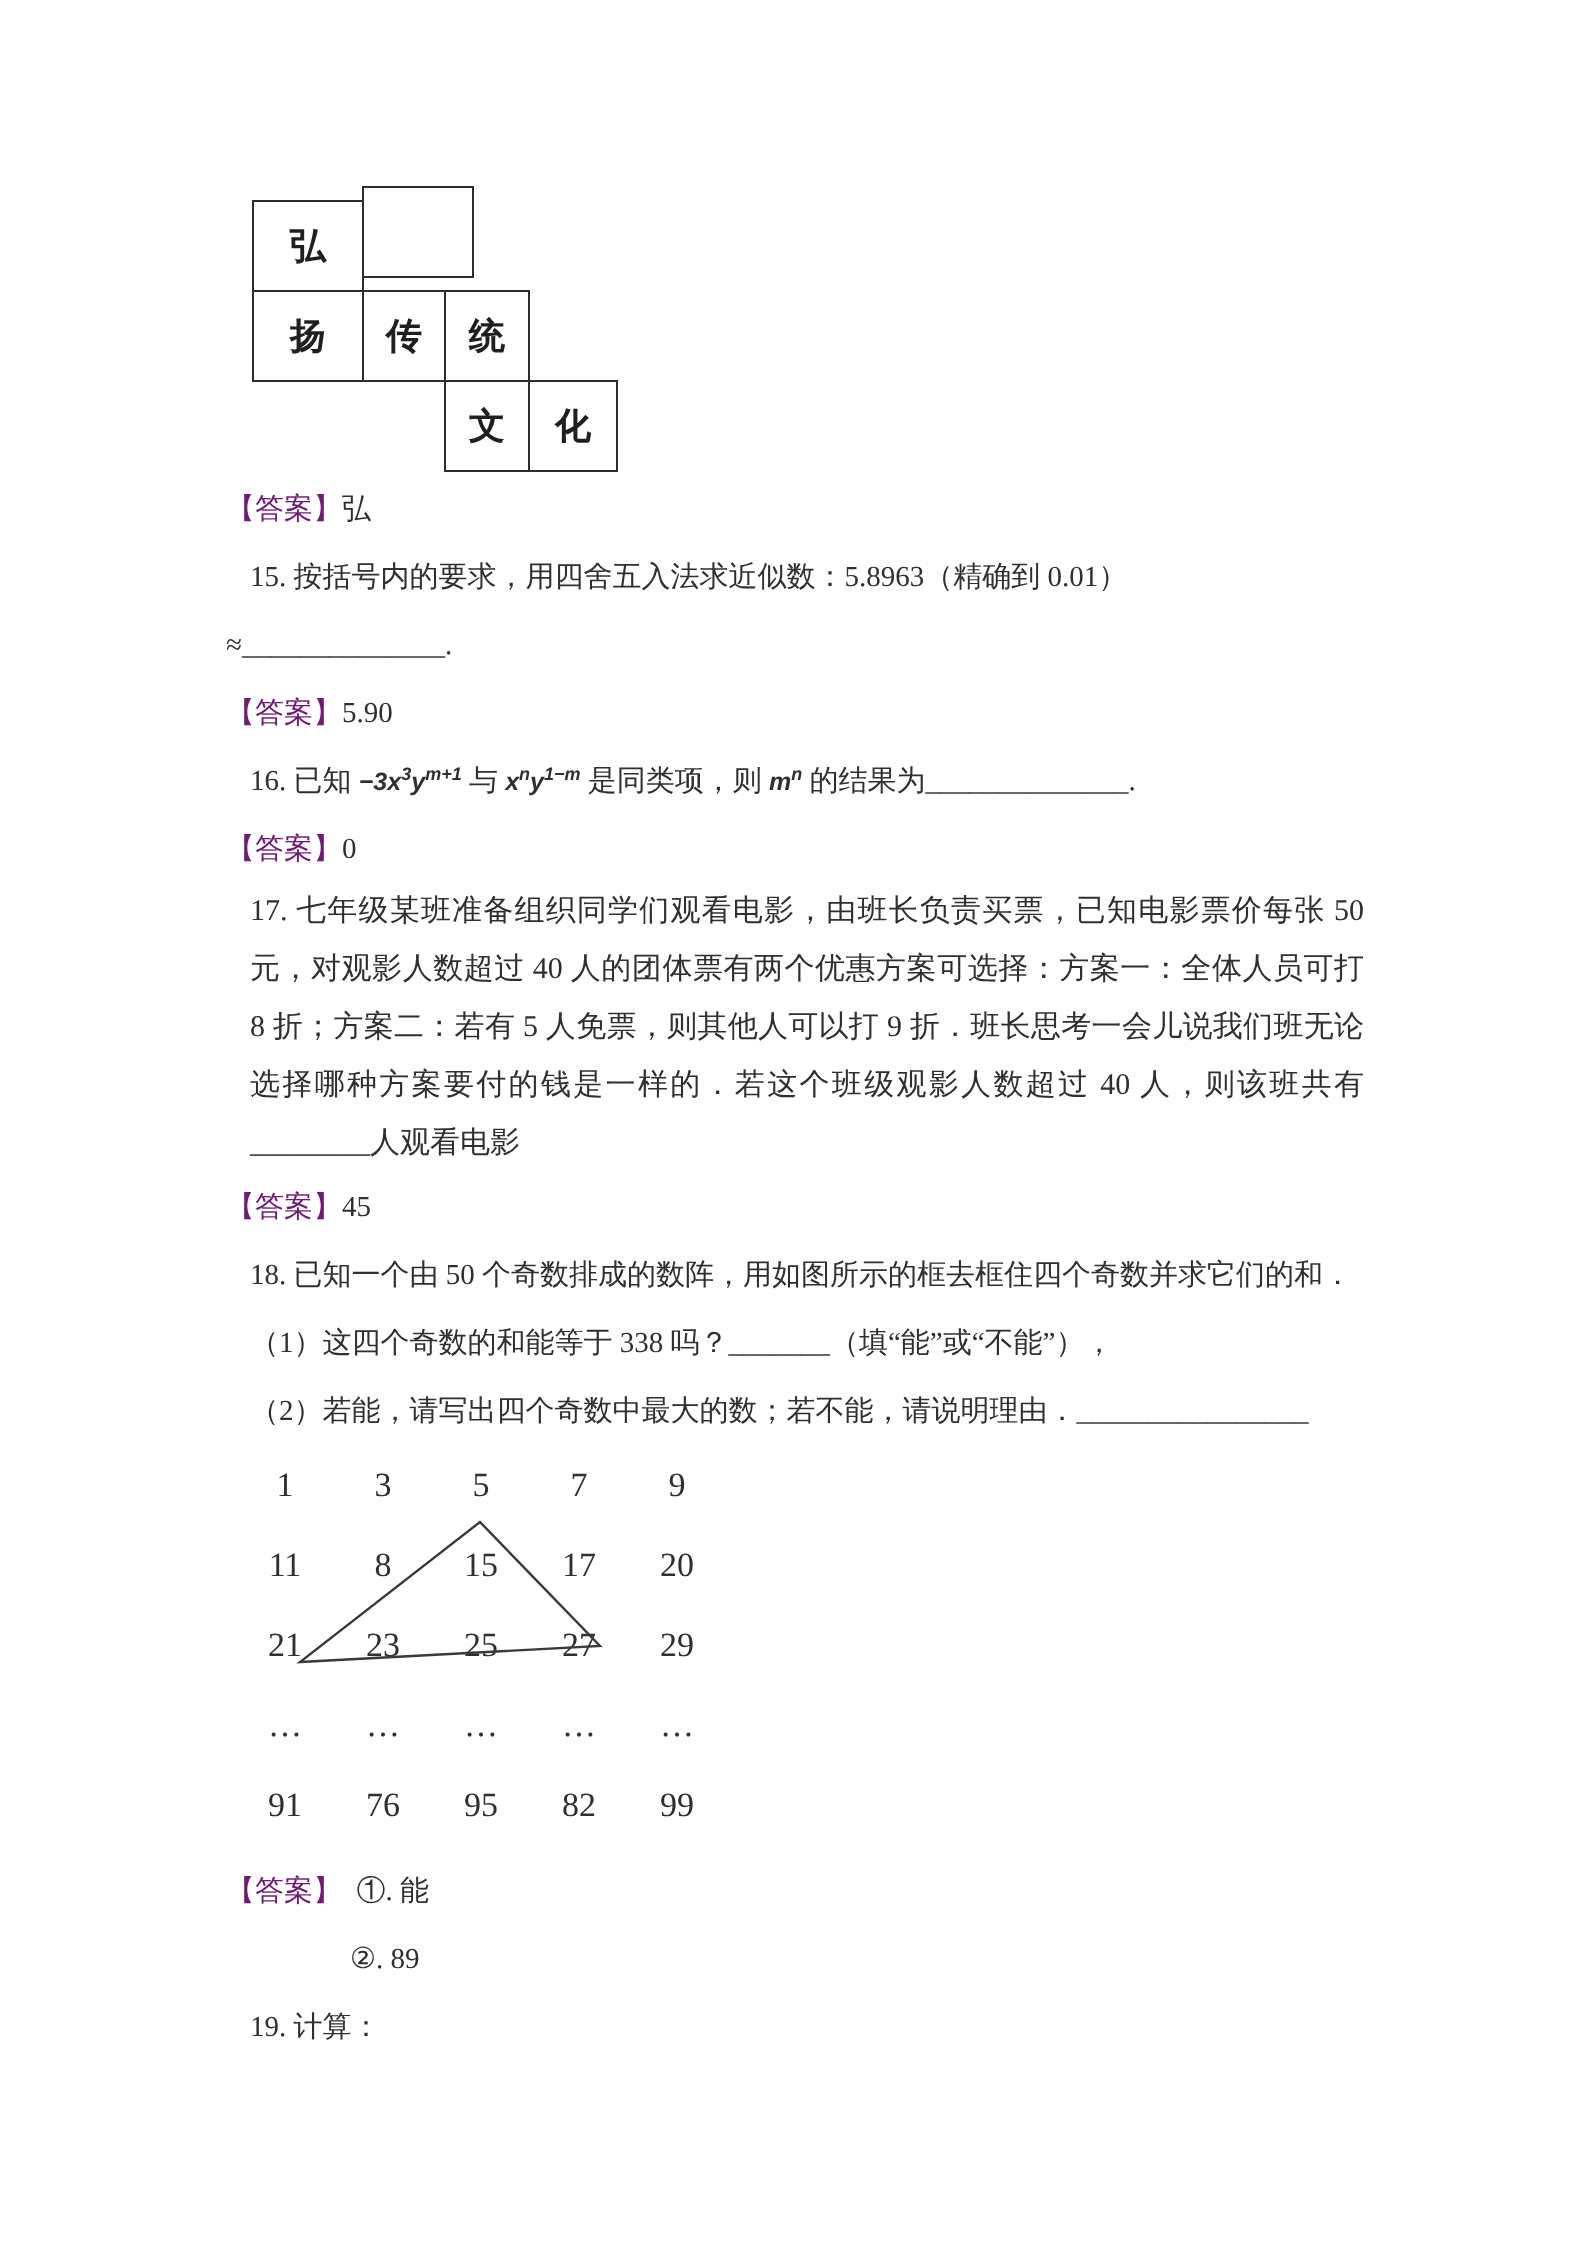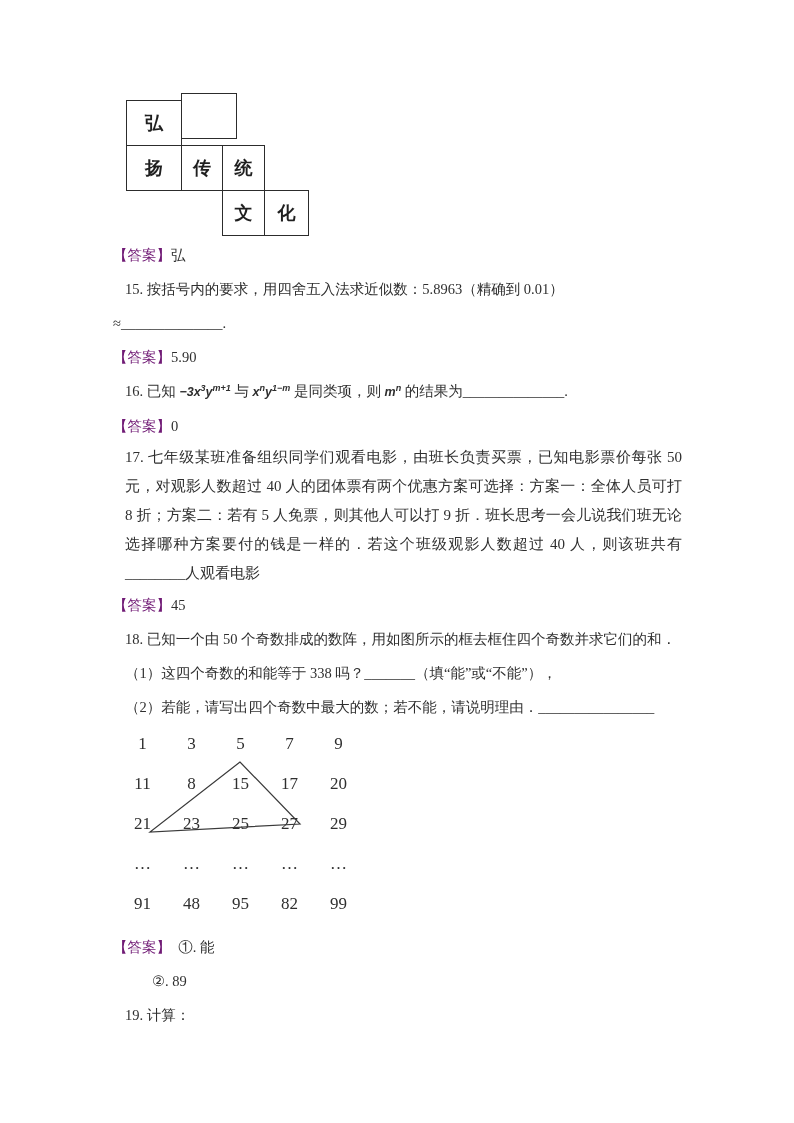--- a/index.html
+++ b/index.html
@@ -40,21 +40,21 @@
   
   .math { font-style:italic; font-weight:bold; font-size:12.5px; font-family:Liberation Sans, sans-serif; }
   .math sup { font-size:9px; line-height:0; }
 
   
   .numgrid { position:relative; width:260px; margin-left:5px; height:200px; }
   .nrow { display:flex; height:40px; align-items:center; }
   .ncell { width:49px; text-align:center; font-size:17px; color:#2f2f2f; }
   .tri { position:absolute; left:0; top:0; pointer-events:none; }
 
-  .ans18-second { margin-left:39px; }
+  .ans18-second { margin-left:62px; }
   .mt6 { margin-top:6px; }
 </style>
 </head>
 <body>
 
 <div class="page">
 
   <div class="puzzle">
     <div class="pbox b-hong">弘</div>
     <div class="pbox b-empty"></div>
@@ -116,21 +116,21 @@
     </div>
     <div class="nrow">
       <span class="ncell">…</span>
       <span class="ncell">…</span>
       <span class="ncell">…</span>
       <span class="ncell">…</span>
       <span class="ncell">…</span>
     </div>
     <div class="nrow">
       <span class="ncell">91</span>
-      <span class="ncell">48</span>
+      <span class="ncell">76</span>
       <span class="ncell">95</span>
       <span class="ncell">82</span>
       <span class="ncell">99</span>
     </div>
   </div>
 
   <p class="line mt6"><span class="ans-label">【答案】</span>&nbsp;&nbsp;<span>①.</span>&nbsp;<span>能</span></p>
   <p class="line ans18-second"><span>②.</span>&nbsp;<span>89</span></p>
 
 

